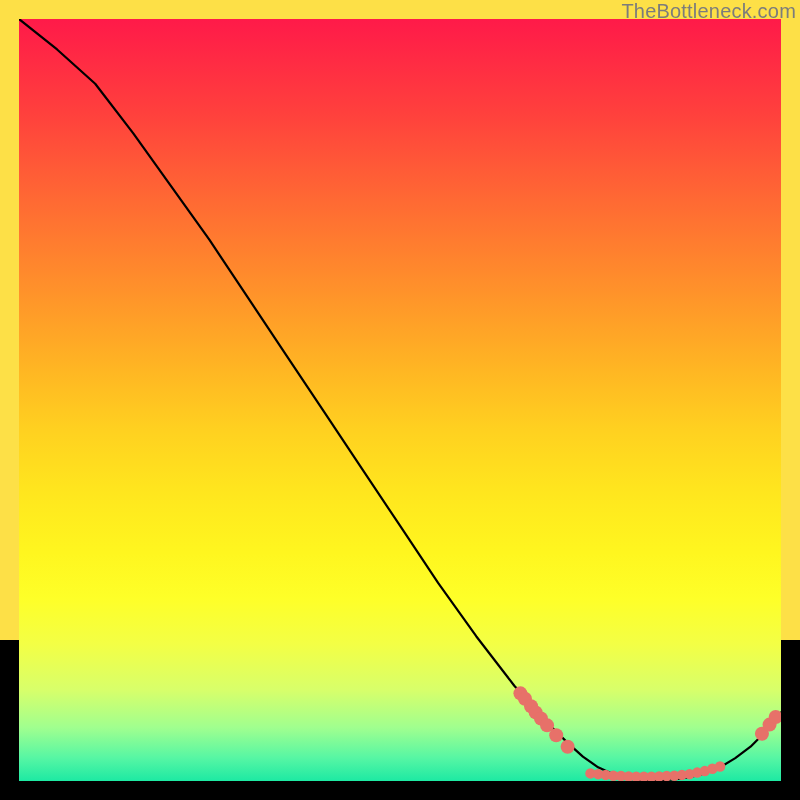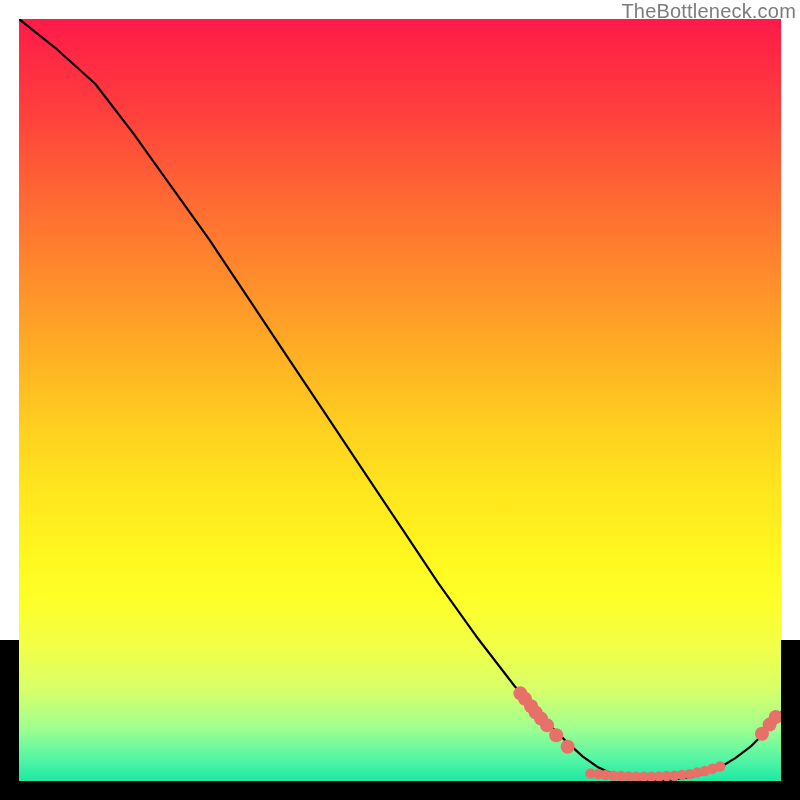--- a/index.html
+++ b/index.html
@@ -1,21 +1,21 @@
 <!DOCTYPE html>
 <html><head>
 <meta charset="utf-8">
 <style>
   * { margin: 0; padding: 0; box-sizing: border-box; }
   html, body { width: 800px; height: 800px; background: #000; overflow: hidden; }
   .stage {
     position: relative;
     width: 800px;
     height: 640px;
-    background: #ffffff;
+    background: #fde047;
   }
   .plot {
     position: absolute;
     left: 19px;
     top: 19px;
     width: 762px;
     height: 762px;
     background: linear-gradient(
       to bottom,
       #ff1a49 0%,

